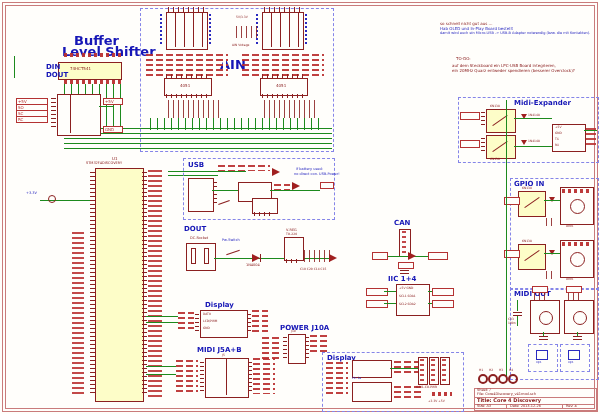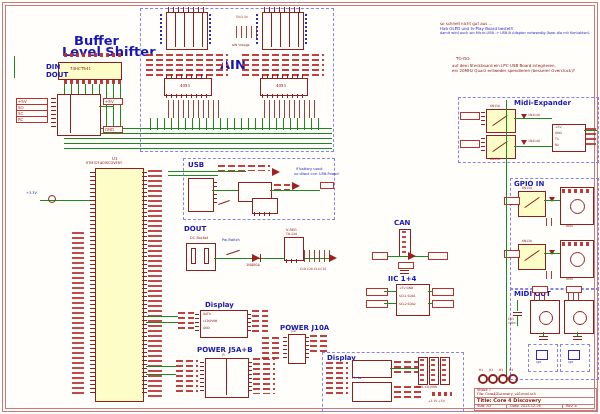--- a/index.html
+++ b/index.html
@@ -156,21 +156,21 @@
   <div class="abs rtxt t3" style="left:203px;top:313px;">DAT0</div>
   <div class="abs rtxt t3" style="left:203px;top:320px;">LCD/PWM</div>
   <div class="abs rtxt t3" style="left:203px;top:327px;">GND</div>
   <div class="abs pinsv" style="left:195px;top:314px;width:4px;height:18px;"></div>
   <div class="abs pinsv" style="left:247px;top:314px;width:4px;height:18px;"></div>
   <div class="abs padgrid" style="left:178px;top:312px;width:16px;height:20px;"></div>
   <div class="abs padgrid" style="left:252px;top:310px;width:16px;height:22px;"></div>
   <div class="abs wire" style="left:146px;top:316px;width:32px;height:1px;"></div>
   <div class="abs wire" style="left:146px;top:322px;width:32px;height:1px;"></div>
 
-  <div class="abs lbl t7" style="left:197px;top:347px;">POWER J5A+B</div>
+  <div class="abs lbl t7" style="left:197px;top:347px;">MIDI J5A+B</div>
   <div class="abs rtxt t3" style="left:222px;top:354px;">J5</div>
   <div class="abs wbox" style="left:205px;top:358px;width:42px;height:38px;"></div>
   <div class="abs" style="left:226px;top:359px;width:1px;height:36px;background:#8b2020;"></div>
   <div class="abs pinsv" style="left:200px;top:362px;width:4px;height:30px;"></div>
   <div class="abs pinsv" style="left:248px;top:362px;width:4px;height:30px;"></div>
   <div class="abs padgrid" style="left:176px;top:360px;width:22px;height:34px;"></div>
   <div class="abs padgrid" style="left:253px;top:358px;width:22px;height:36px;"></div>
   <div class="abs wire" style="left:146px;top:366px;width:30px;height:1px;"></div>
   <div class="abs wire" style="left:146px;top:374px;width:30px;height:1px;"></div>
 

